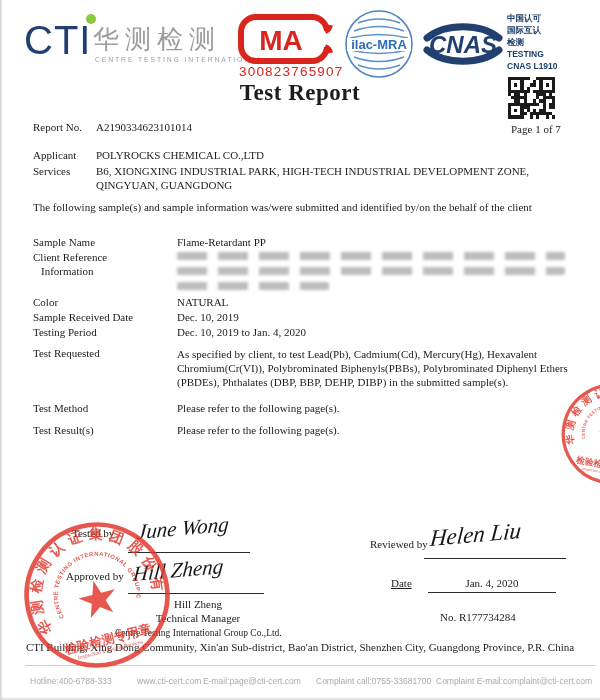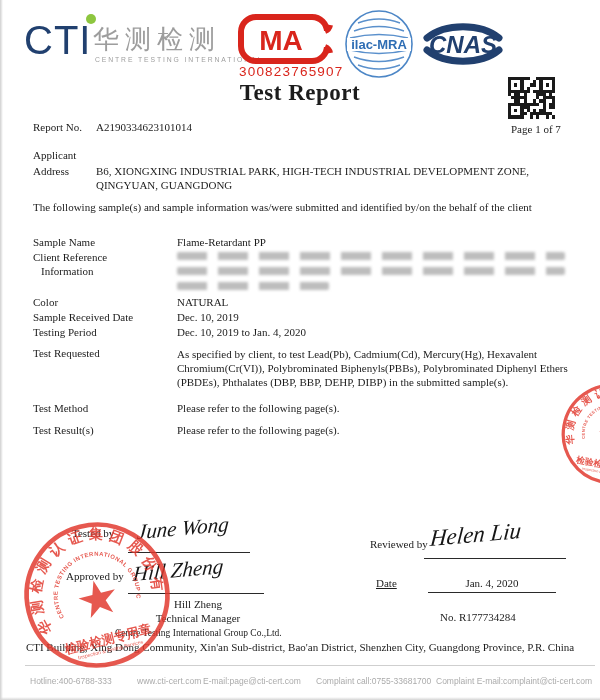--- a/index.html
+++ b/index.html
@@ -63,20 +63,27 @@
   </div>
 
   <div class="abs" style="left:419px;top:21px;width:88px;height:46px;">
     <svg width="88" height="46" xmlns="http://www.w3.org/2000/svg">
       <path d="M8,17 C 26,2 62,2 80,17" fill="none" stroke="#21406f" stroke-width="7" stroke-linecap="round"></path>
       <path d="M8,29 C 26,44 62,44 80,29" fill="none" stroke="#21406f" stroke-width="7" stroke-linecap="round"></path>
       <text x="44" y="32" text-anchor="middle" font-family="Liberation Sans, sans-serif" font-size="24" font-weight="bold" font-style="italic" fill="#21406f">CNAS</text>
     </svg>
   </div>
 
+  <div class="abs accr" style="left:507px;top:12px;font-family:'DejaVu Sans',sans-serif;">
+    <div>中国认可</div>
+    <div>国际互认</div>
+    <div>检测</div>
+    <div class="sans">TESTING</div>
+    <div class="sans">CNAS L1910</div>
+  </div>
 
   <div class="abs" style="left:506px;top:77px;"><svg xmlns="http://www.w3.org/2000/svg" width="51" height="41.6" viewBox="0 0 15 13" shape-rendering="crispEdges" fill="#1a1a1a">
         <rect x="2" y="0" width="1" height="1"></rect>
         <rect x="4" y="0" width="1" height="1"></rect>
         <rect x="5" y="0" width="1" height="1"></rect>
         <rect x="6" y="0" width="1" height="1"></rect>
         <rect x="9" y="0" width="1" height="1"></rect>
         <rect x="10" y="0" width="1" height="1"></rect>
         <rect x="12" y="0" width="1" height="1"></rect>
         <rect x="14" y="0" width="1" height="1"></rect>
@@ -180,22 +187,23 @@
         <rect fill="#1a1a1a" x="2" y="10" width="1" height="1"></rect>
       </svg></div>
 
   <div class="abs title" style="left:0;top:80px;width:600px;text-align:center;">Test Report</div>
 
   <div class="abs lab b" style="left:33px;top:121px;">Report No.</div>
   <div class="abs lab" style="left:96px;top:121px;">A2190334623101014</div>
   <div class="abs lab" style="left:511px;top:123px;">Page 1 of 7</div>
 
   <div class="abs lab b" style="left:33px;top:149px;">Applicant</div>
-
-  <div class="abs lab b" style="left:33px;top:165px;">Address</div>
+  <div class="abs lab" style="left:96px;top:149px;">POLYROCKS CHEMICAL CO.,LTD</div>
+
+  <div class="abs lab b" style="left:33px;top:165px;">Services</div>
   <div class="abs lab" style="left:96px;top:165px;">B6, XIONGXING INDUSTRIAL PARK, HIGH-TECH INDUSTRIAL DEVELOPMENT ZONE,</div>
   <div class="abs lab" style="left:96px;top:179px;">QINGYUAN, GUANGDONG</div>
 
   <div class="abs t11 b" style="left:33px;top:200px;width:542px;">The following sample(s) and sample information was/were submitted and identified by/on the behalf of the client</div>
 
   <div class="abs lab" style="left:33px;top:236px;">Sample Name</div>
   <div class="abs lab" style="left:177px;top:236px;">Flame-Retardant PP</div>
 
   <div class="abs lab" style="left:33px;top:251px;">Client Reference</div>
   <div class="abs lab" style="left:41px;top:265px;">Information</div>
@@ -231,21 +239,21 @@
   <div class="abs sig" style="left:133px;top:558px;">Hill Zheng</div>
   <div class="abs sigline" style="left:128px;top:593px;width:136px;"></div>
 
   <div class="abs lab" style="left:128px;top:598px;width:140px;text-align:center;">Hill Zheng</div>
   <div class="abs lab" style="left:128px;top:612px;width:140px;text-align:center;">Technical Manager</div>
 
   <div class="abs lab" style="left:370px;top:538px;font-family:Liberation Serif, serif;">Reviewed by</div>
   <div class="abs sig" style="left:430px;top:522px;font-size:23px;">Helen Liu</div>
   <div class="abs sigline" style="left:424px;top:558px;width:142px;"></div>
 
-  <div class="abs lab" style="left:376px;top:577px;text-decoration:underline;">Date</div>
+  <div class="abs lab" style="left:391px;top:577px;text-decoration:underline;">Date</div>
   <div class="abs lab" style="left:428px;top:577px;width:128px;text-align:center;">Jan. 4, 2020</div>
   <div class="abs sigline" style="left:428px;top:592px;width:128px;"></div>
 
   <div class="abs lab" style="left:440px;top:611px;">No.  R177734284</div>
 
   <div class="abs" style="left:115px;top:628px;font-size:9.5px;">Centre Testing International Group Co.,Ltd.</div>
   <div class="abs" style="left:0;top:641px;width:600px;text-align:center;font-size:11px;">CTI Building, Xing Dong Community, Xin'an Sub-district, Bao'an District, Shenzhen City, Guangdong Province, P.R. China</div>
 
   <div class="abs" style="left:25px;top:665px;width:570px;height:1px;background:#cfcfcf;"></div>
   <div class="abs foot" style="left:30px;top:676px;">Hotline:400-6788-333</div>

